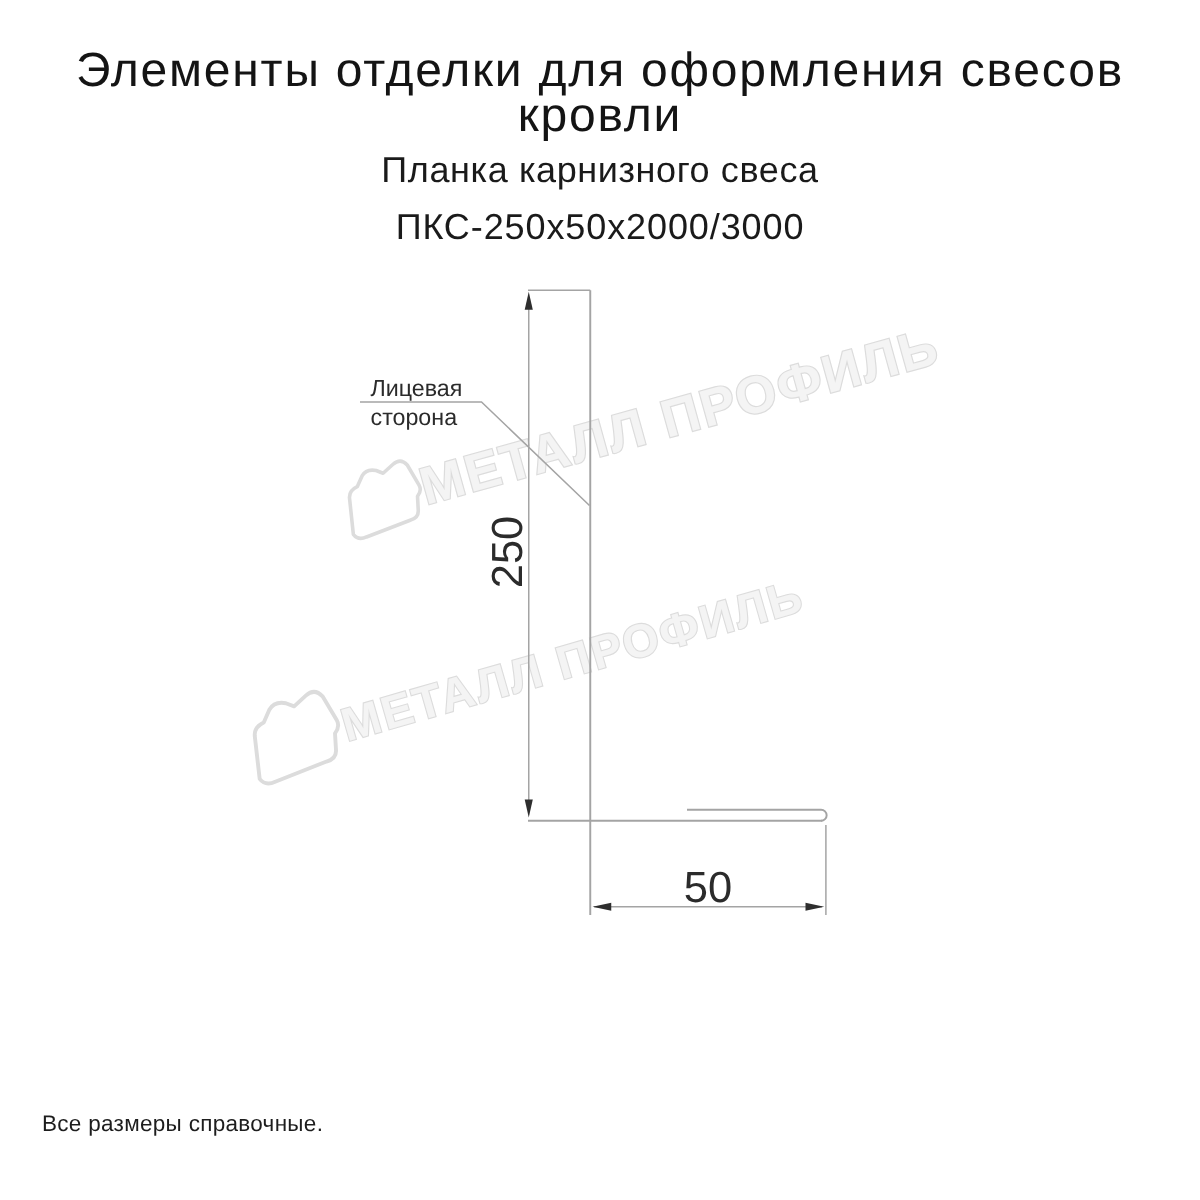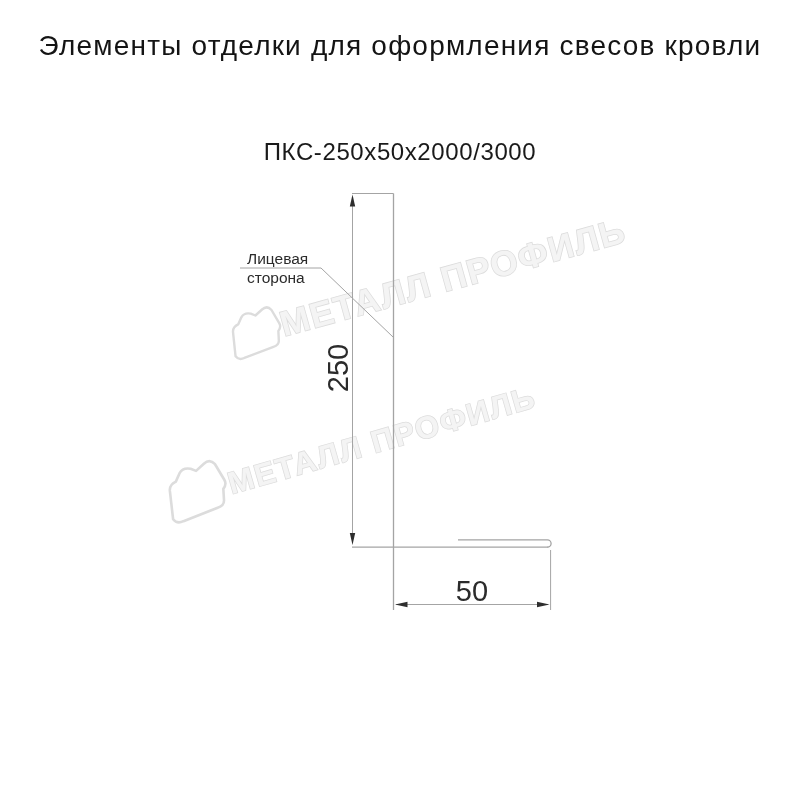--- a/index.html
+++ b/index.html
@@ -2,21 +2,21 @@
 <html><head>
 <meta charset="utf-8">
 <style>
   html,body{margin:0;padding:0;background:#fff;}
   .page{
     position:relative;width:800px;height:800px;background:#ffffff;overflow:hidden;
     font-family:"Liberation Sans",sans-serif;color:#161616;
   }
   .title{
     position:absolute;top:31px;left:0;width:800px;text-align:center;
-    font-size:28px;font-weight:400;letter-spacing:1.2px;line-height:30px;color:#141414;
+    font-size:32px;font-weight:400;letter-spacing:1.2px;line-height:30px;color:#141414;
   }
   .subtitle{
     position:absolute;top:101px;left:0;width:800px;text-align:center;
     font-size:24px;font-weight:400;letter-spacing:0.4px;line-height:26px;color:#1a1a1a;
   }
   .product-code{
     position:absolute;top:139px;left:0;width:800px;text-align:center;
     font-size:24px;font-weight:400;letter-spacing:0.6px;line-height:26px;color:#1a1a1a;
   }
   .drawing{position:absolute;left:0;top:0;}
@@ -28,20 +28,21 @@
     position:absolute;left:28px;top:738px;
     font-size:15px;line-height:23px;letter-spacing:0.2px;color:#1d1d1d;
   }
 </style>
 </head>
 <body>
 
 <div class="page">
 
   <div class="title">Элементы отделки для оформления свесов кровли</div>
+  <div class="subtitle">Планка карнизного свеса</div>
   <div class="product-code">ПКС-250х50х2000/3000</div>
 
   <svg class="drawing" width="800" height="800" viewBox="0 0 800 800" xmlns="http://www.w3.org/2000/svg">
 
     <g stroke="#dcdcdc">
       <g transform="translate(223,308) rotate(-15.5 25 22)">
         <path d="M6 44 L10 20 Q11 15 17 14 L22 8 Q26 4 32 7 L36 10 L44 6 Q50 3 53 9 L57 24 Q58 28 54 31 L52 40 Q51 45 45 45 L14 48 Q8 49 6 44 Z" fill="#ffffff" stroke-width="2.4" stroke-linejoin="round"></path>
         <text class="wm-text" x="58" y="38" stroke-width="1.6" paint-order="stroke" fill="#f4f4f4">МЕТАЛЛ ПРОФИЛЬ</text>
       </g>
     </g>
@@ -75,15 +76,16 @@
 
     <g fill="#2b2b2b">
       <text class="dim-text" transform="translate(348 368) rotate(-90)" text-anchor="middle">250</text>
       <text class="dim-text" x="472" y="601" text-anchor="middle">50</text>
       <text class="note-text" x="247" y="264">Лицевая</text>
       <text class="note-text" x="247" y="283">сторона</text>
     </g>
   </svg>
 
   <div class="footer">
+    <div>Все размеры справочные.</div>
   </div>
 
 </div>
 
 </body></html>

